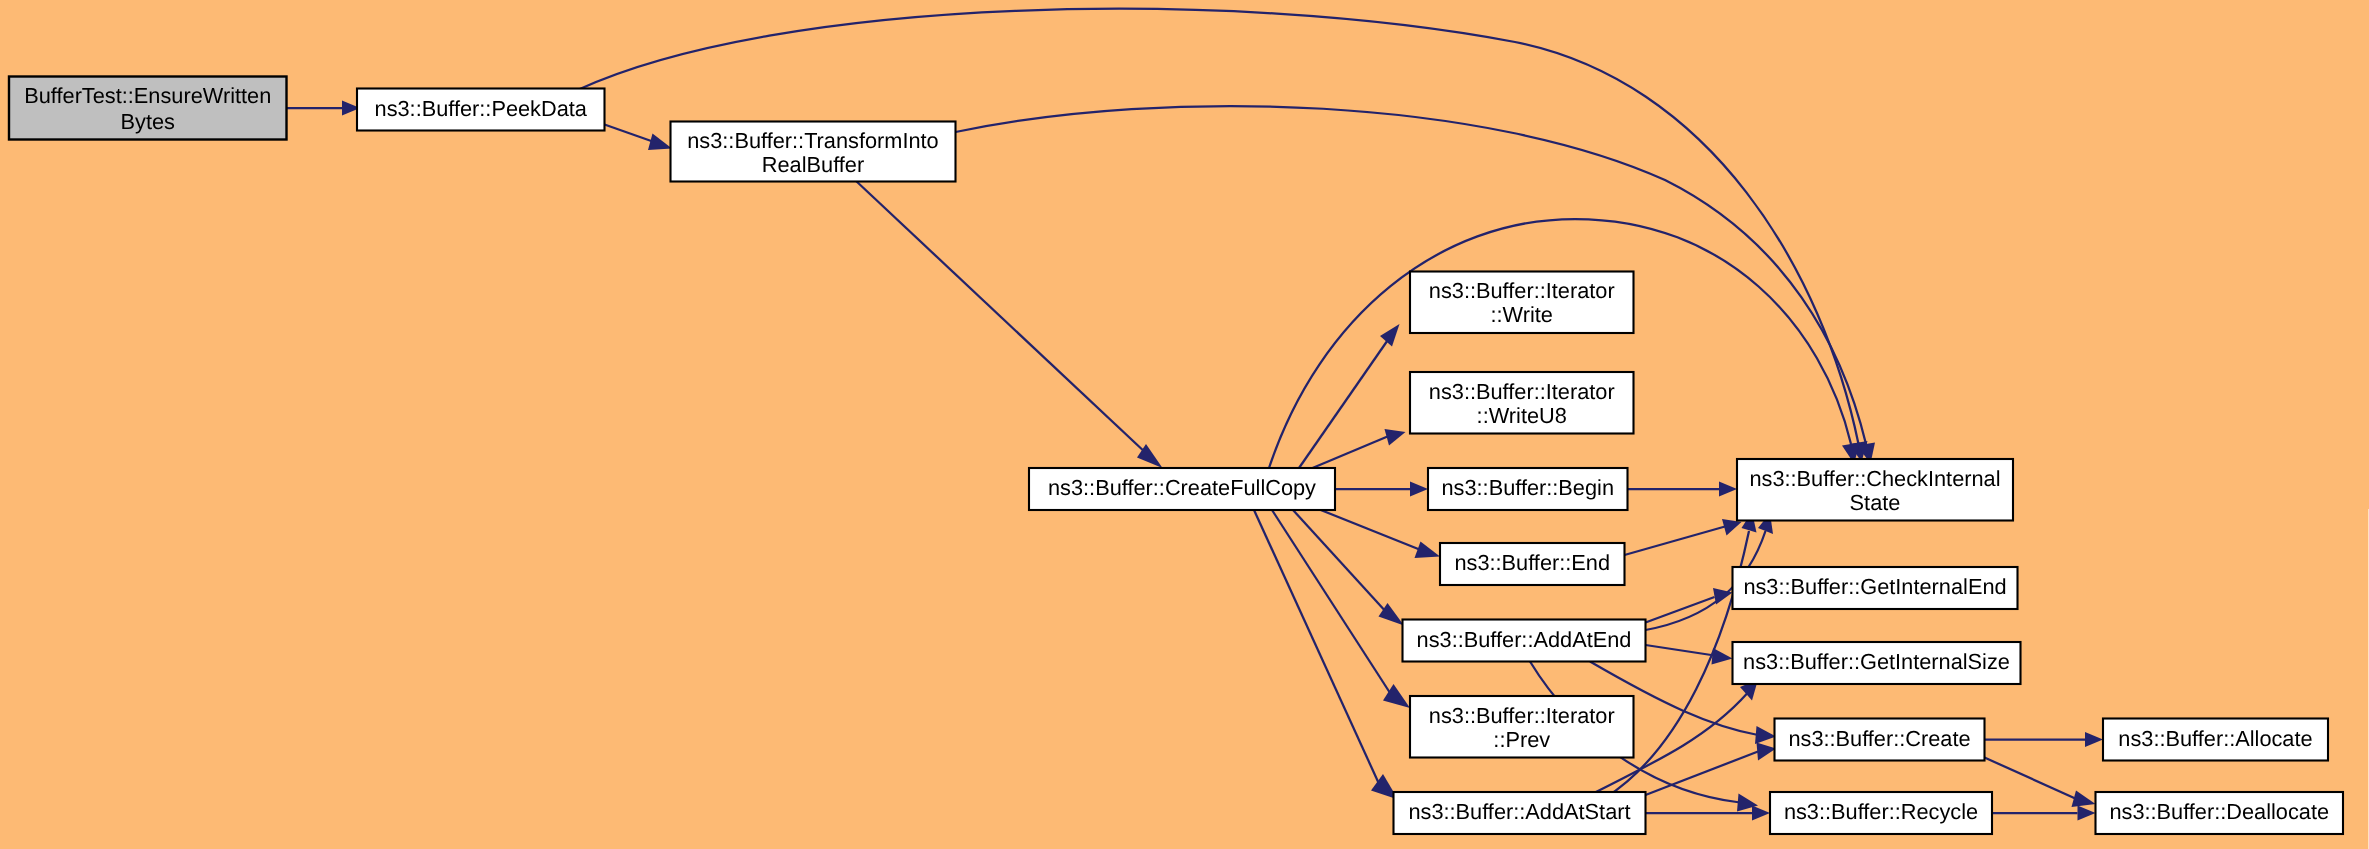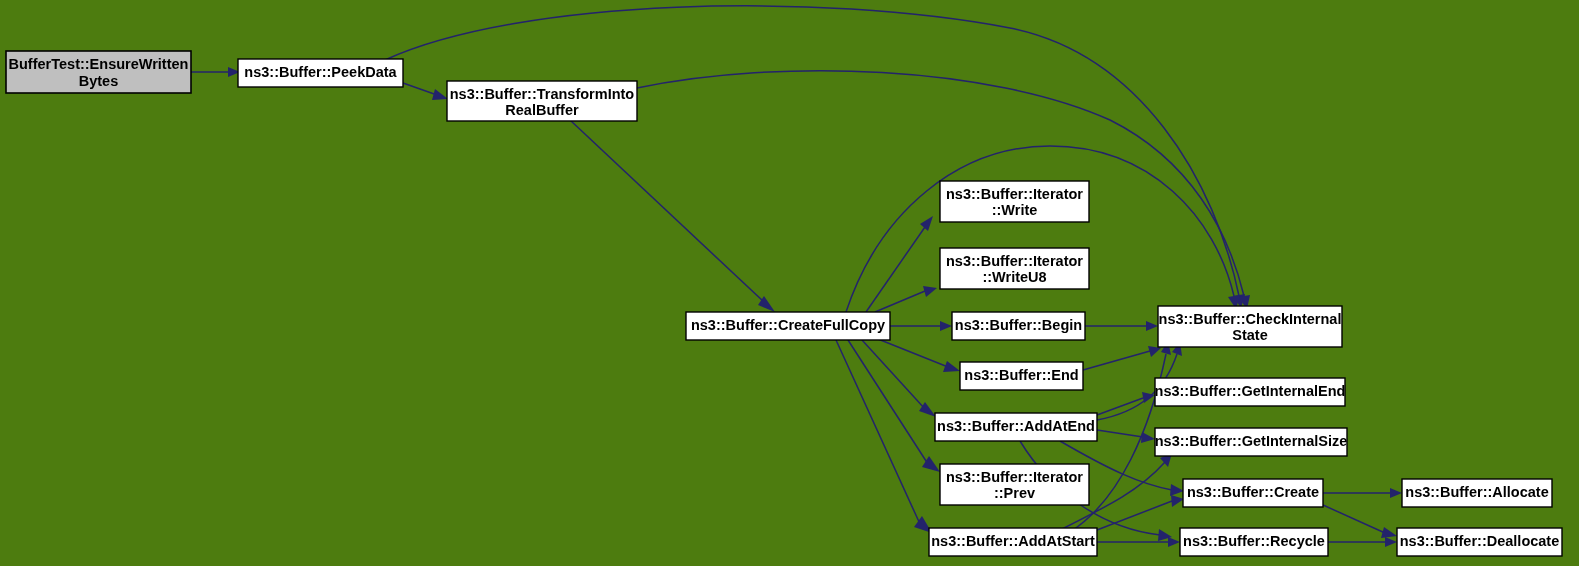--- a/index.html
+++ b/index.html
@@ -4,24 +4,23 @@
 <style>
   html, body {
     margin: 0;
     padding: 0;
     background: #ffffff;
   }
   #graph-root {
     position: relative;
     width: 1579px;
     height: 566px;
-    background: #4d7c0f;
+    background: #fdba74;
     font-family: "Liberation Sans", sans-serif;
     overflow: hidden;
-    font-weight: bold;
   }
   svg.callgraph {
     display: block;
     width: 1579px;
     height: 566px;
   }
   .node-box {
     fill: #ffffff;
     stroke: #000000;
     stroke-width: 1.4;

